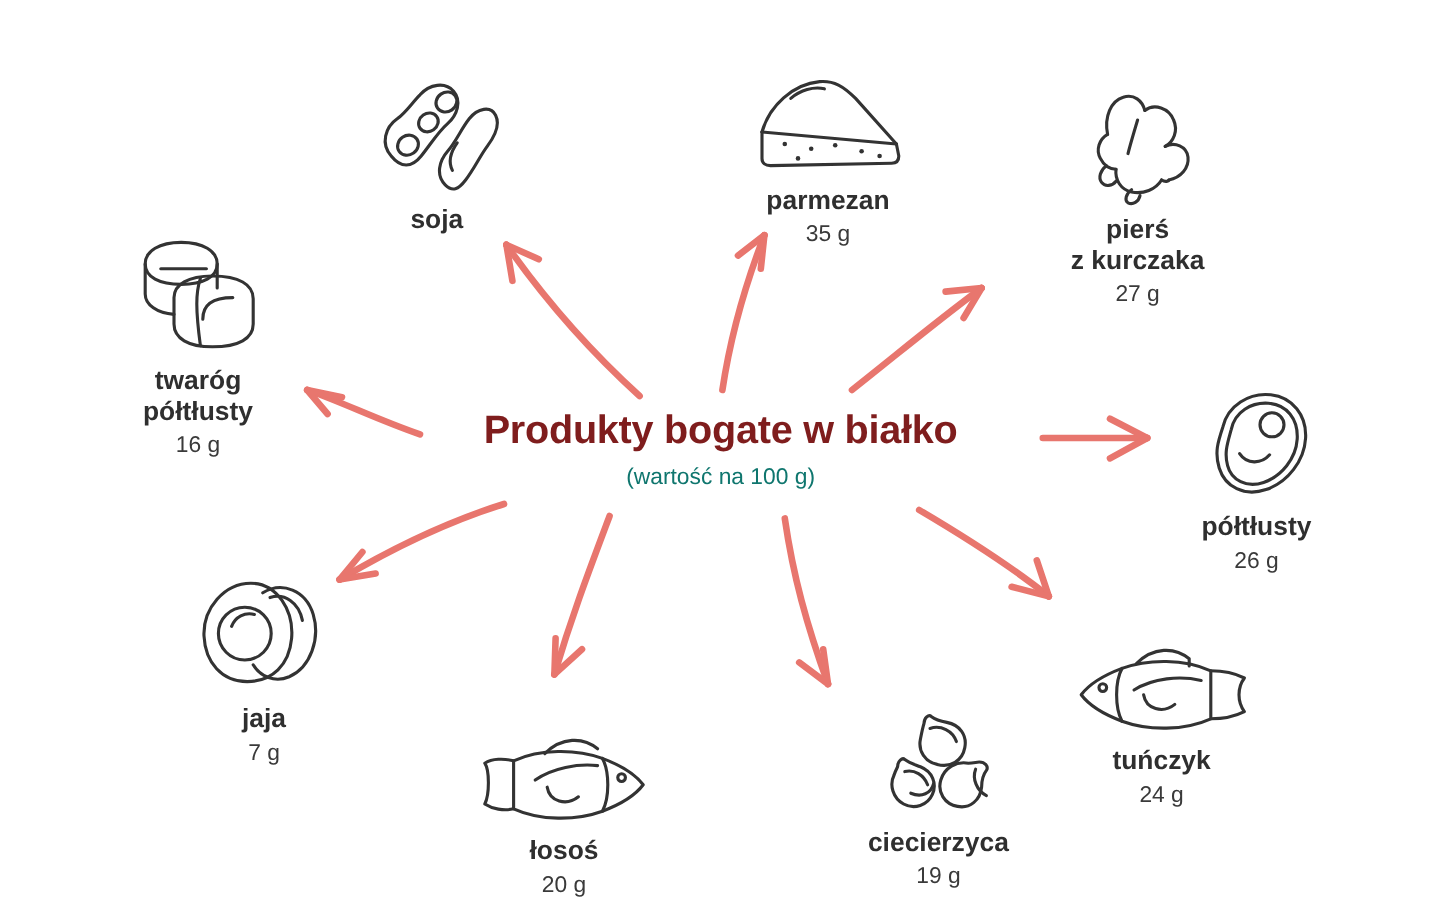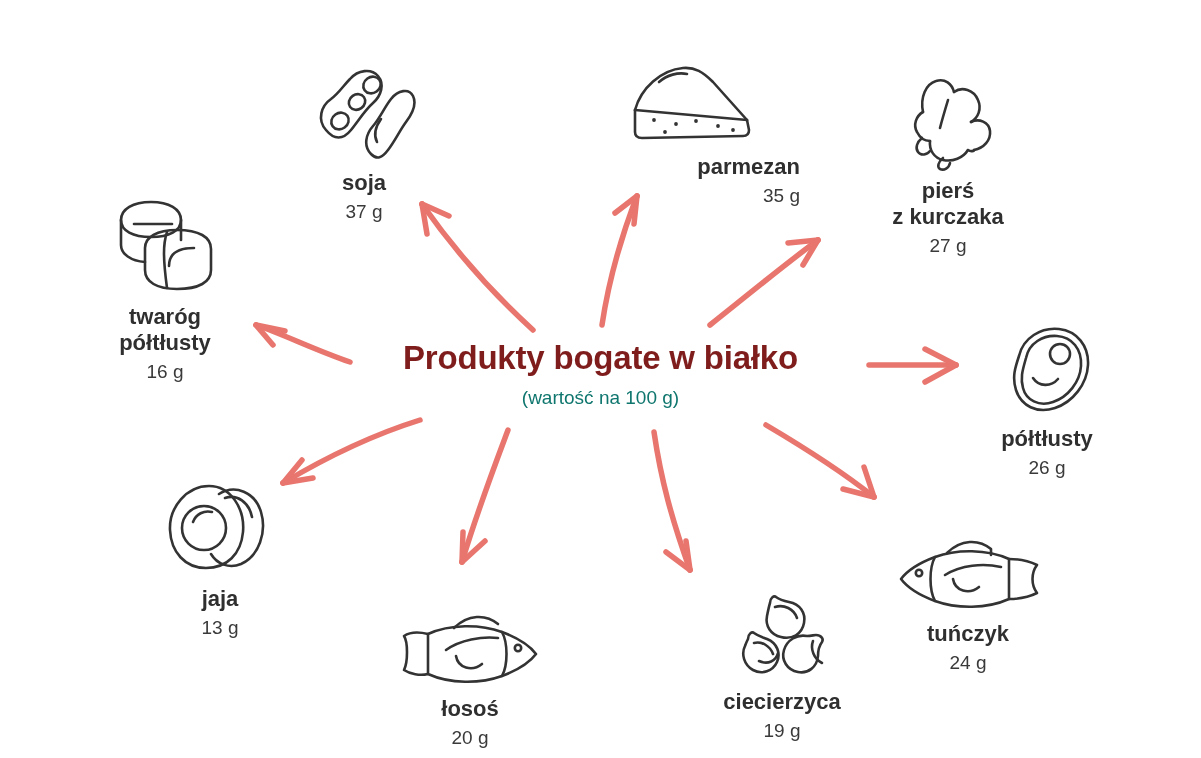--- a/index.html
+++ b/index.html
@@ -69,21 +69,21 @@
   }
   .node-value {
     font-size: 19px;
     font-weight: normal;
     color: #3a3a3a;
     line-height: 1.2;
     margin-top: 5px;
   }
   
   #node-soja        { left: 254px; top: 44px;  }
-  #node-parmezan    { left: 580px; top: 28px; text-align: right;  }
+  #node-parmezan    { left: 580px; top: 28px;  }
   #node-kurczak     { left: 838px; top: 52px;  }
   #node-twarog      { left: 55px;  top: 178px; }
   #node-wolowina    { left: 937px; top: 300px; }
   #node-jaja        { left: 110px; top: 460px; }
   #node-losos       { left: 360px; top: 570px; }
   #node-ciecierzyca { left: 672px; top: 563px; }
   #node-tunczyk     { left: 858px; top: 495px; }
 
   #arrow-layer {
     position: absolute;
@@ -169,21 +169,20 @@
       <svg width="110" height="106" viewBox="0 0 110 106" fill="none" stroke="#333333" stroke-width="2.6" stroke-linecap="round" stroke-linejoin="round">
         <path d="M17,72 C8,62 12,48 22,41 C30,35 34,28 41,21 C49,12 62,10 69,18 C76,26 72,38 64,45 C56,52 50,62 42,72 C34,82 25,82 17,72 Z"></path>
         <ellipse cx="31" cy="63" rx="9" ry="8" transform="rotate(-35 31 63)"></ellipse>
         <ellipse cx="48" cy="44" rx="8.5" ry="7.5" transform="rotate(-35 48 44)"></ellipse>
         <ellipse cx="63" cy="27" rx="9" ry="8" transform="rotate(-35 63 27)"></ellipse>
         <path d="M62,96 C54,88 57,76 64,68 C71,60 75,50 82,41 C89,32 100,30 104,38 C108,46 103,56 97,64 C91,72 86,83 79,92 C73,100 68,102 62,96 Z"></path>
         <path d="M68,84 C64,76 67,68 72,61"></path>
       </svg>
     </div>
     <div class="node-label">soja</div>
-    <div class="node-value">37 g</div>
   </div>
 
   <div class="node" id="node-parmezan">
     <div class="icon-wrap">
       <svg width="135" height="90" viewBox="0 0 135 90" fill="none" stroke="#333333" stroke-width="2.6" stroke-linecap="round" stroke-linejoin="round">
         <path d="M12,52 C18,30 38,12 60,10 C72,9 80,14 90,24 L124,62"></path>
         <path d="M12,52 L124,62"></path>
         <path d="M12,52 L12,74 C12,78 15,80 19,80 L120,78 C124,78 126,76 126,72 L124,62"></path>
         <path d="M36,24 C44,17 55,14 64,16"></path>
         <circle cx="31" cy="62" r="1.9" fill="#333333" stroke="none"></circle>
@@ -251,21 +250,21 @@
     <div class="icon-wrap">
       <svg width="122" height="106" viewBox="0 0 122 106" fill="none" stroke="#333333" stroke-width="2.6" stroke-linecap="round" stroke-linejoin="round">
         <path d="M60,20 C76,10 96,18 102,38 C108,58 100,82 82,90 C70,95 58,90 52,80"></path>
         <path d="M66,24 C78,20 90,28 93,43"></path>
         <path d="M50,12 C72,12 86,35 84,58 C82,80 68,94 47,94 C26,94 12,78 11,56 C10,33 28,12 50,12 Z"></path>
         <circle cx="45" cy="54" r="22"></circle>
         <path d="M34,48 C37,40 45,36 53,38"></path>
       </svg>
     </div>
     <div class="node-label">jaja</div>
-    <div class="node-value">13 g</div>
+    <div class="node-value">7 g</div>
   </div>
 
   <div class="node" id="node-losos">
     <div class="icon-wrap">
       <svg width="152" height="80" viewBox="0 0 152 80" fill="none" stroke="#333333" stroke-width="2.6" stroke-linecap="round" stroke-linejoin="round">
         <path d="M34,24 C56,14 86,14 108,22 C124,28 136,36 142,44 C136,52 124,60 108,66 C86,74 56,74 34,64 Z"></path>
         <path d="M108,22 C114,33 114,55 108,66"></path>
         <path d="M34,24 C26,22 16,22 10,26 C14,32 14,52 10,60 C16,64 26,66 34,64"></path>
         <path d="M52,40 C66,30 88,26 104,28"></path>
         <path d="M62,46 C64,58 78,62 88,54"></path>

